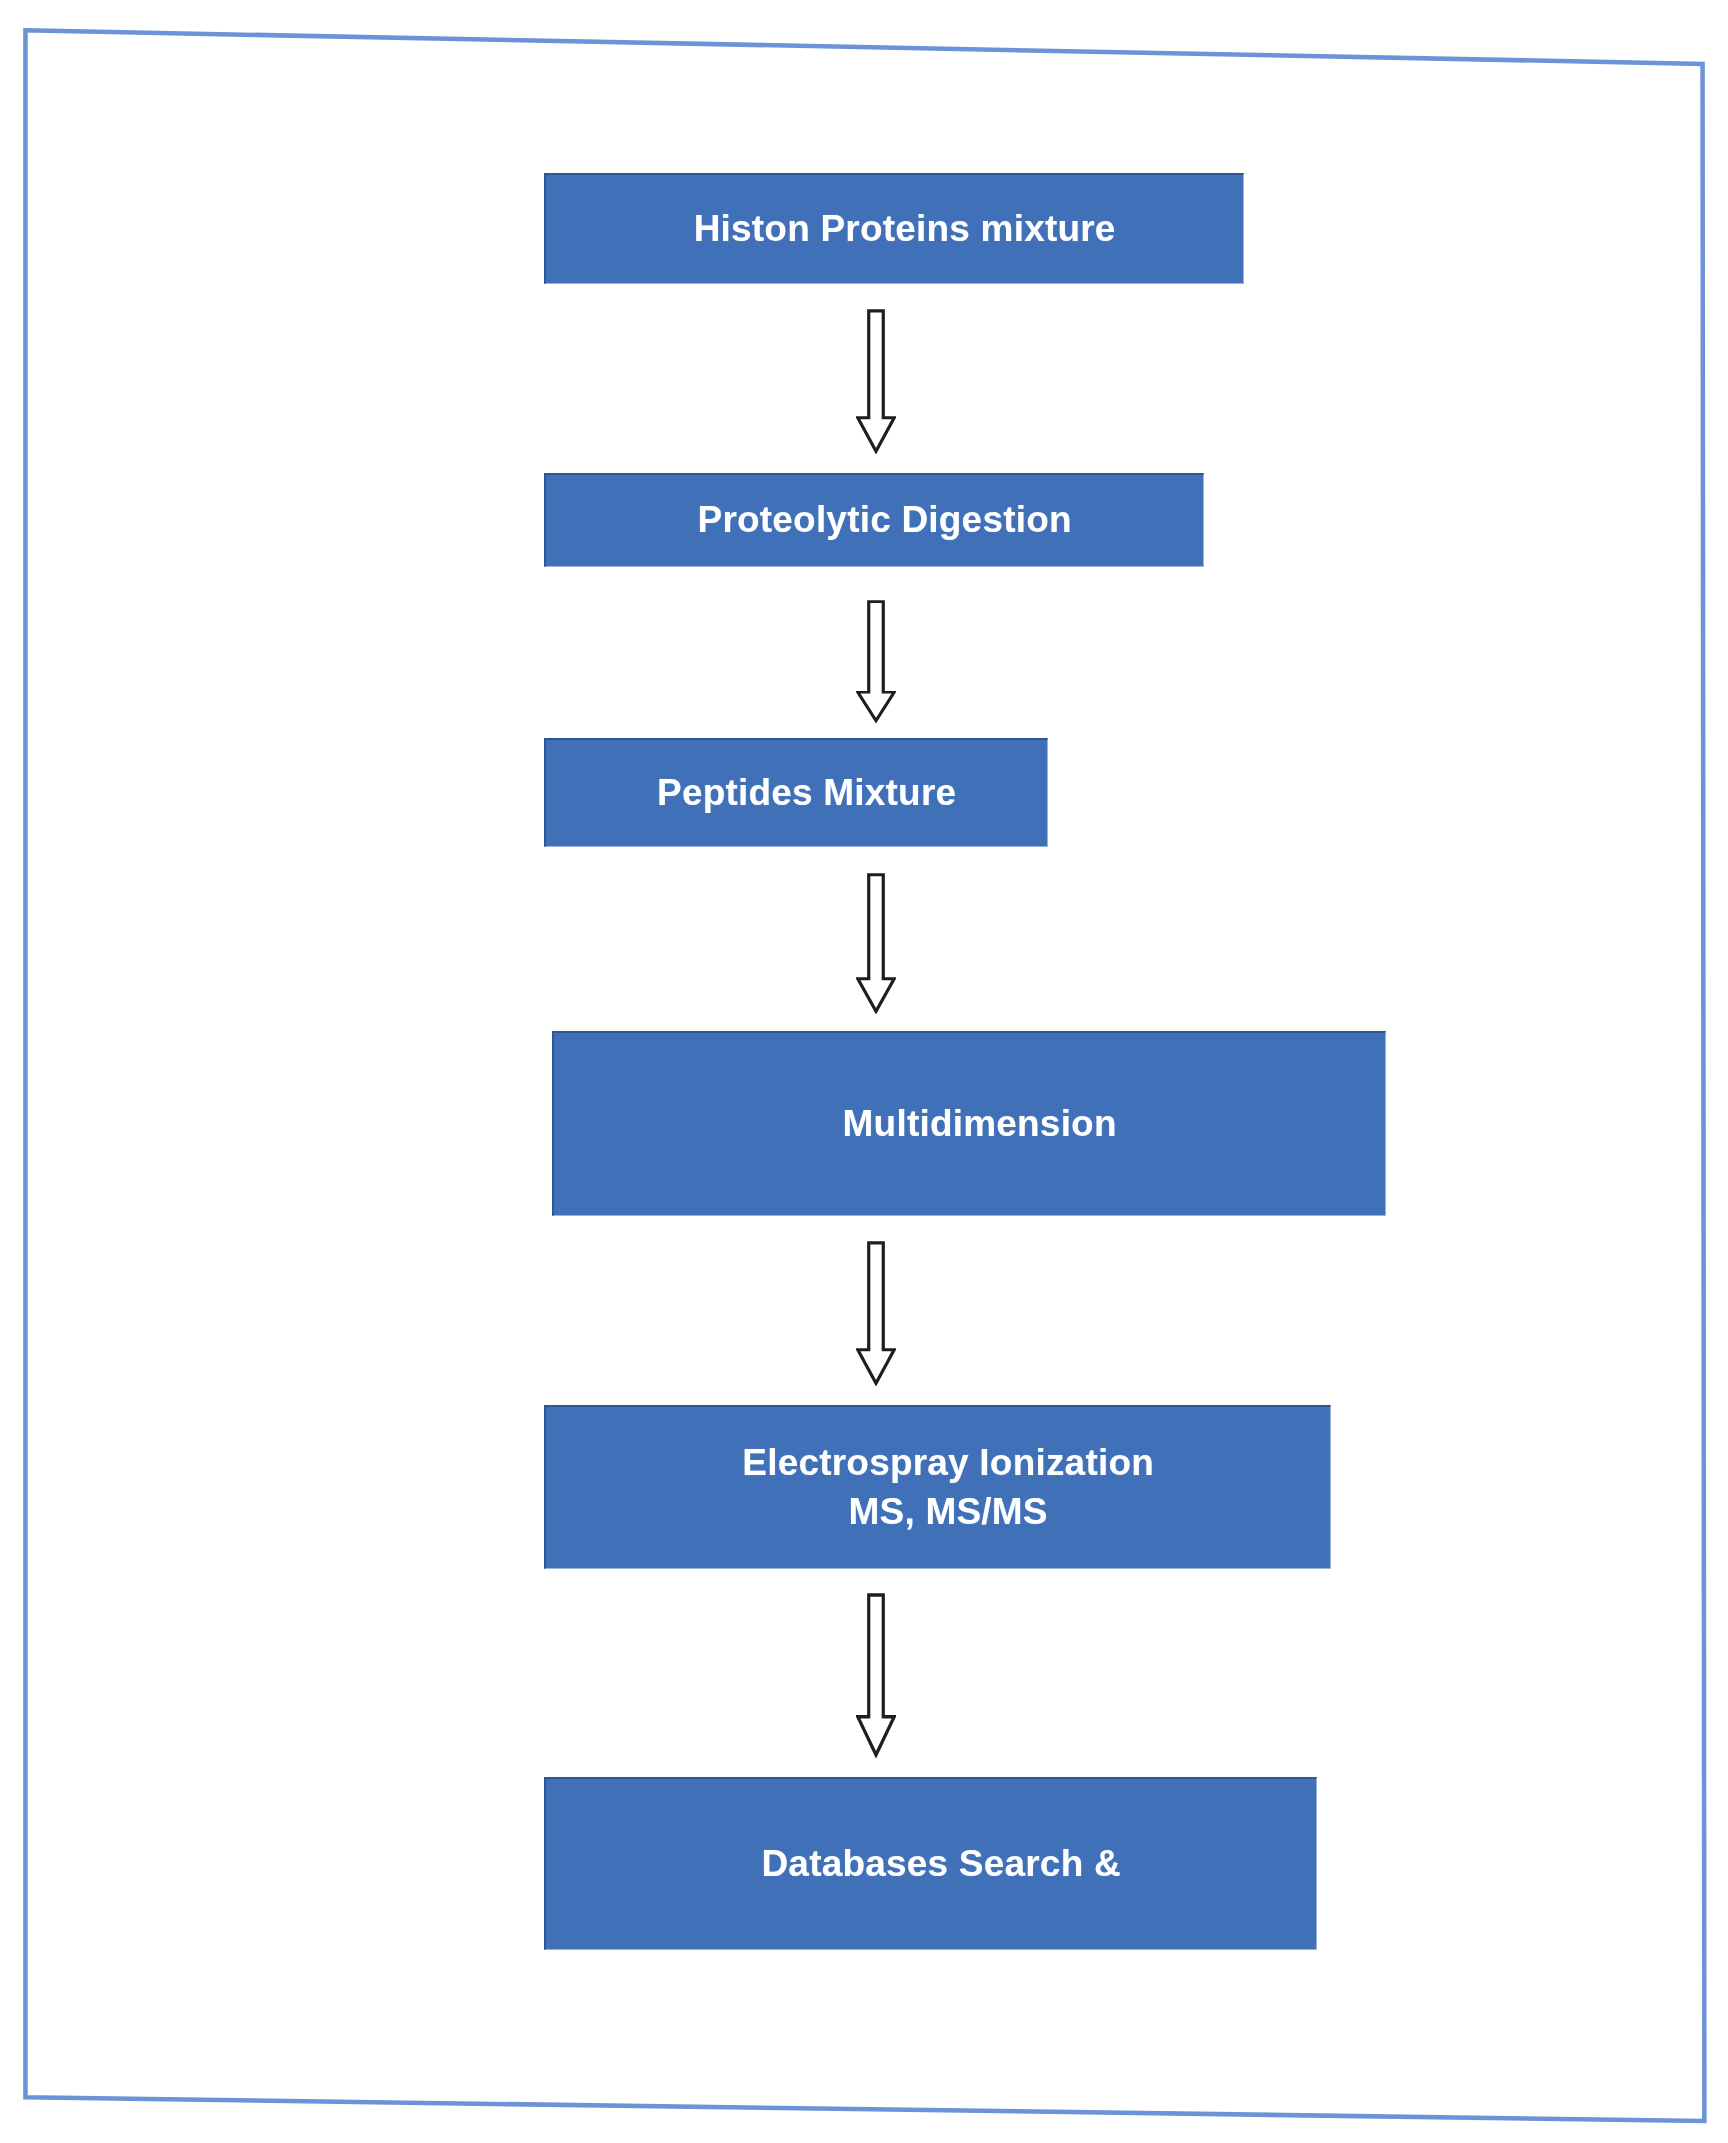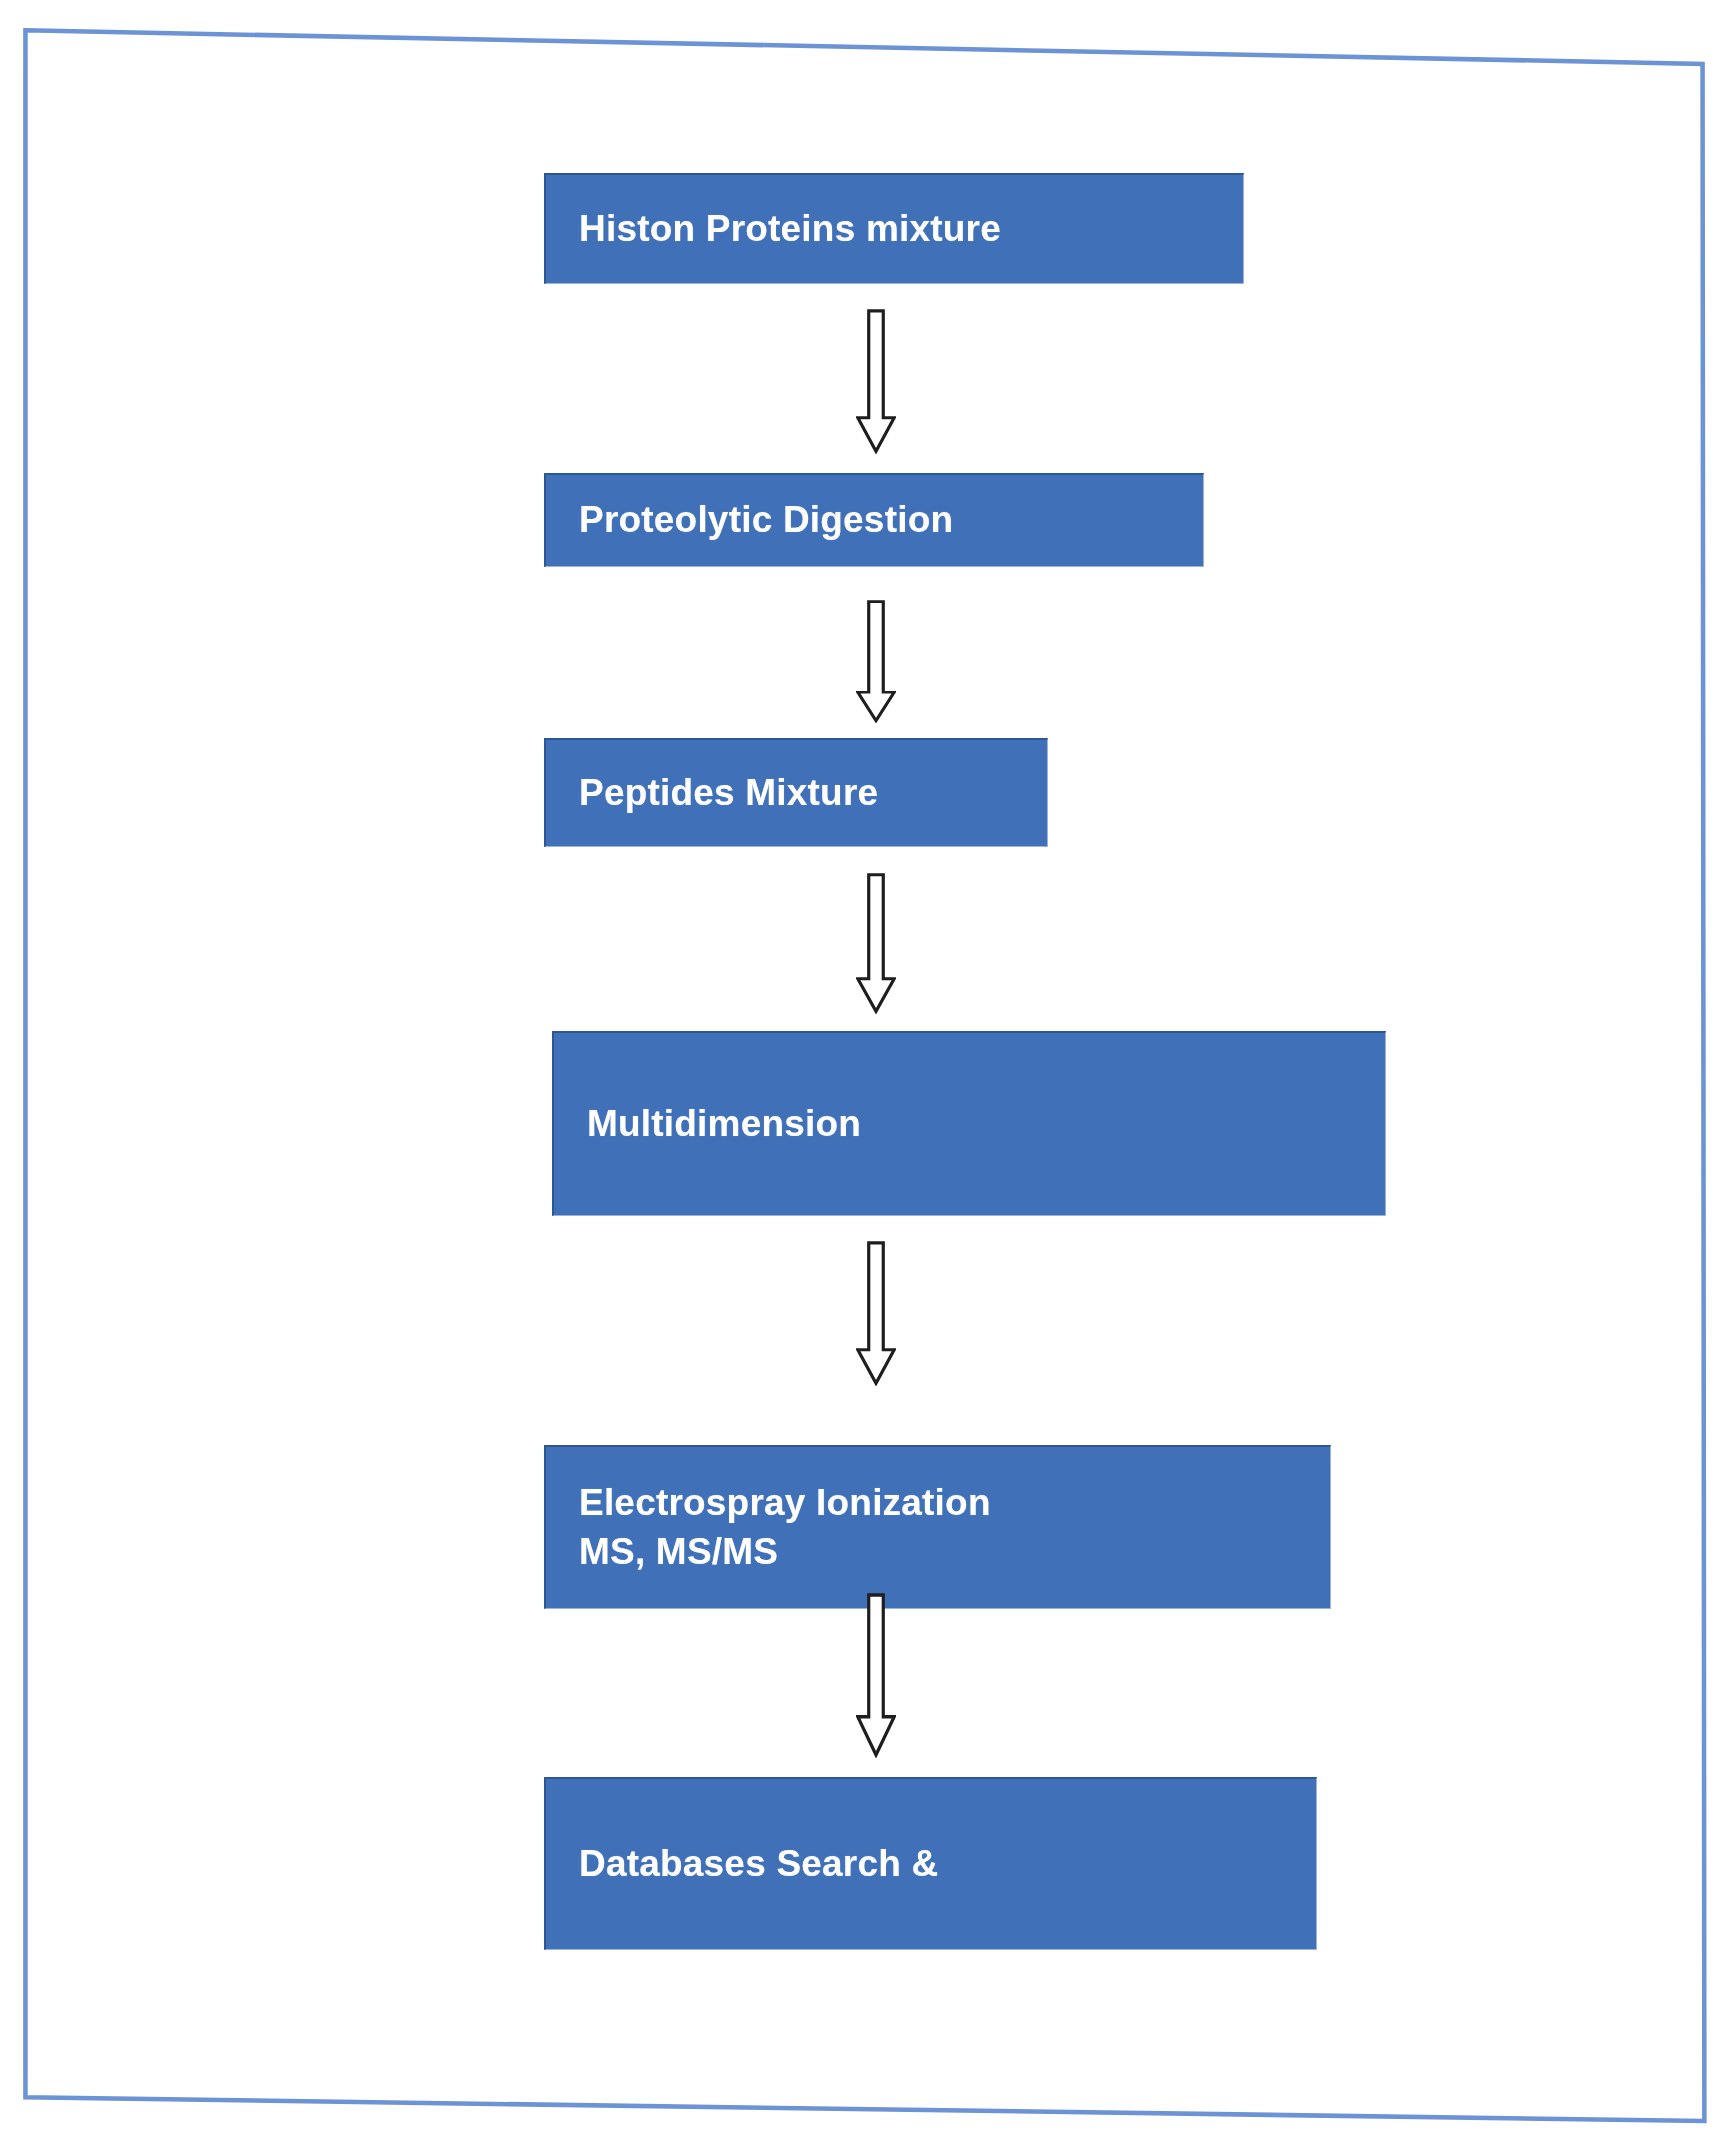--- a/index.html
+++ b/index.html
@@ -45,29 +45,30 @@
     font-weight: bold;
     font-size: 37px;
     line-height: 1.30;
     letter-spacing: 0.2px;
     display: flex;
     flex-direction: column;
     justify-content: center;
     padding-left: 33px;
     padding-right: 12.7px;
     text-shadow: 0 0 0.9px rgba(255,255,255,0.35);
+    text-align: center;
   }
   .node .line { display: block; white-space: pre; }
 
   
   #node-0 { left: 544px;  top: 173px;  width: 700px; height: 111px; }
   #node-1 { left: 544px;  top: 473px;  width: 660px; height: 94px; }
   #node-2 { left: 544px;  top: 738px;  width: 504px; height: 109px; }
   #node-3 { left: 544px;  top: 1031px; width: 834px; height: 185px; margin-left: 8px; }
-  #node-4 { left: 544px;  top: 1405px; width: 787px; height: 164px; margin-top: 40px; }
+  #node-4 { left: 544px;  top: 1405px; width: 787px; height: 164px; }
   #node-5 { left: 544px;  top: 1777px; width: 773px; height: 173px; gap: 9px; }
 
   
   .arrow {
     position: absolute;
     left: 856px;
     width: 40px;
   }
   .arrow svg { display: block; width: 100%; height: 100%; }
 

